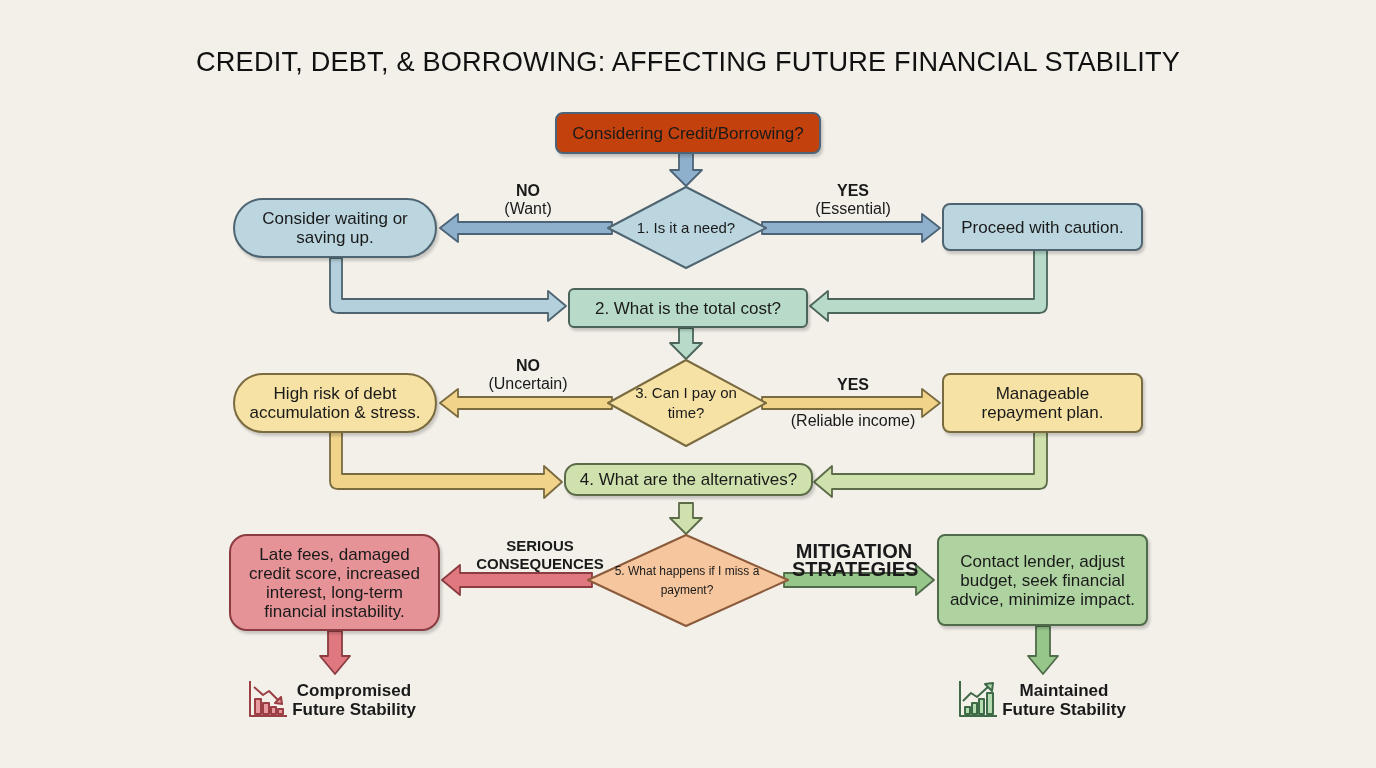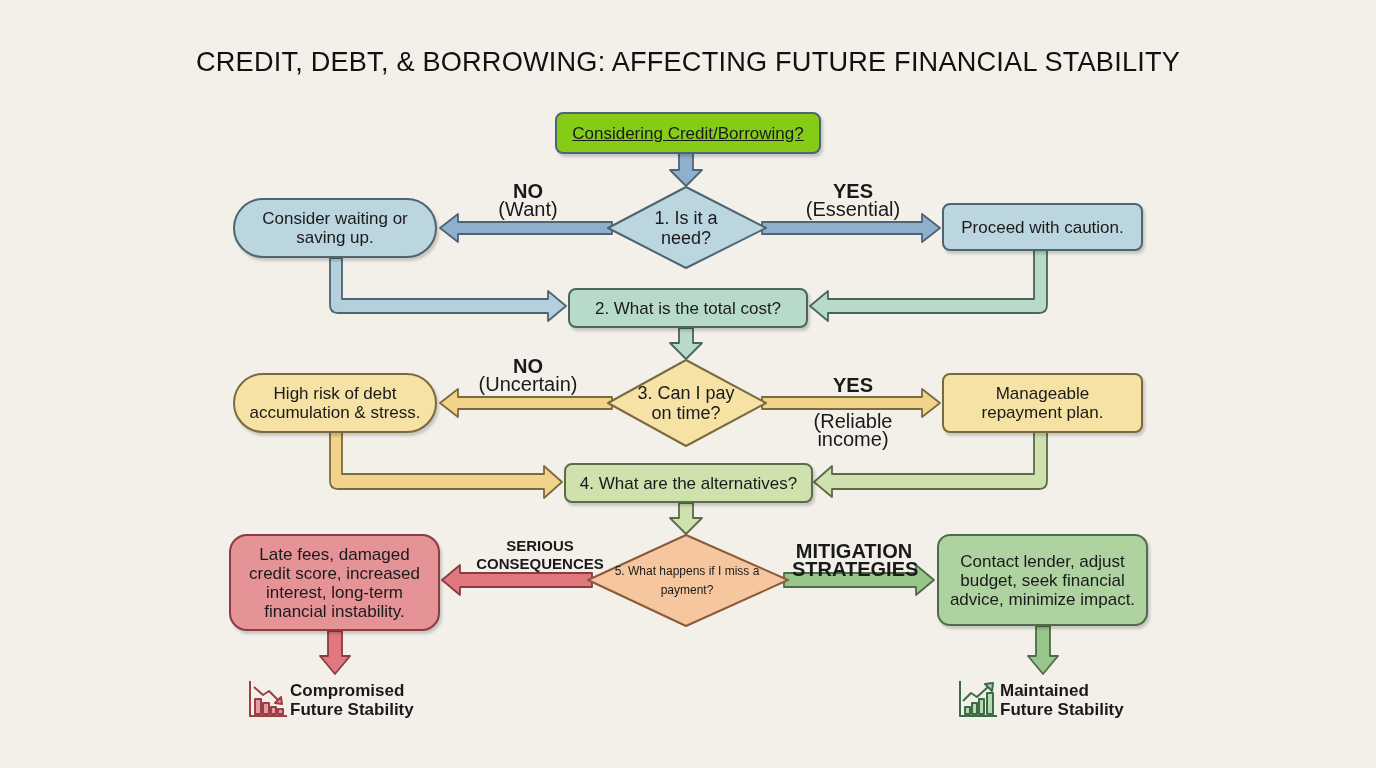--- a/index.html
+++ b/index.html
@@ -11,34 +11,34 @@
     transform: scaleX(0.97);
   }
   svg.wires { position: absolute; left: 0; top: 0; }
   .node {
     position: absolute; display: flex; align-items: center; justify-content: center;
     text-align: center; font-size: 17px; line-height: 19px; border: 2px solid #4a5a66;
     box-shadow: 2px 3px 3px rgba(0,0,0,0.18);
   }
   .rect { border-radius: 8px; }
   .pill { border-radius: 30px; }
-  .blue-dark { background: #84cc16; border-color: #4d6478; text-decoration: underline; }
+  .blue-dark { background: #c2410c; border-color: #4d6478; }
   .blue { background: #bcd6e0; border-color: #4e6470; text-align: center; }
   .teal { background: #b8dbc9; border-color: #4b655a; }
   .yellow { background: #f6e2a4; border-color: #7a6a3f; }
   .green-l { background: #cfe1ad; border-color: #5c6b48; }
   .red { background: #e69398; border-color: #8a3c41; }
   .green { background: #aed3a0; border-color: #4f6b49; }
   .diamond-text {
     position: absolute; display: flex; align-items: center; justify-content: center;
-    text-align: center; font-size: 18px; line-height: 20px;
+    text-align: center; font-size: 15px; line-height: 20px;
   }
-  .label { position: absolute; text-align: center; font-size: 20px; line-height: 18px; }
+  .label { position: absolute; text-align: center; font-size: 16px; line-height: 18px; }
   .label b, .bold { font-weight: 700; }
-  .outcome { position: absolute; font-size: 17px; font-weight: 700; line-height: 19px; text-align: left; }
+  .outcome { position: absolute; font-size: 17px; font-weight: 700; line-height: 19px; text-align: center; }
   .icon { position: absolute; }
 </style>
 </head>
 <body>
 
 <div class="title">CREDIT, DEBT, &amp; BORROWING: AFFECTING FUTURE FINANCIAL STABILITY</div>
 
 <svg class="wires" width="1376" height="768" viewBox="0 0 1376 768">
   <defs></defs>
 
@@ -122,53 +122,53 @@
   <div>(Essential)</div>
 </div>
 
 <div class="node pill blue" style="left:233px; top:198px; width:204px; height:60px; padding:0 18px;">
   <span>Consider waiting or saving up.</span>
 </div>
 <div class="node rect blue" style="left:942px; top:203px; width:201px; height:48px;">
   <span>Proceed with caution.</span>
 </div>
 
-<div class="node rect teal" style="left:568px; top:288px; width:240px; height:40px;">
+<div class="node rect teal" style="left:568px; top:288px; width:240px; height:40px;border-radius:6px;">
   <span>2. What is the total cost?</span>
 </div>
 
 <div class="diamond-text" style="left:630px; top:382px; width:112px; height:42px;">3. Can I pay on time?</div>
 
 <div class="label" style="left:474px; top:357px; width:108px;">
   <div class="bold">NO</div>
   <div>(Uncertain)</div>
 </div>
 <div class="label bold" style="left:820px; top:376px; width:66px;">YES</div>
 <div class="label" style="left:782px; top:412px; width:142px;">(Reliable income)</div>
 
 <div class="node pill yellow" style="left:233px; top:373px; width:204px; height:60px; padding:1px 10px;">
   <span>High risk of debt accumulation &amp; stress.</span>
 </div>
 <div class="node rect yellow" style="left:942px; top:373px; width:201px; height:60px; padding:0 30px;">
   <span>Manageable repayment plan.</span>
 </div>
 
-<div class="node rect green-l" style="left:564px; top:463px; width:249px; height:40px;">
+<div class="node rect green-l" style="left:564px; top:463px; width:249px; height:33px;border-radius:13px;">
   <span>4. What are the alternatives?</span>
 </div>
 
 <div class="diamond-text" style="left:610px; top:560px; width:154px; height:42px; font-size:12px; line-height:19px;">5. What happens if I miss a payment?</div>
 
 <div class="label bold" style="left:456px; top:537px; width:140px; font-size:15px;margin-left:14px;">SERIOUS CONSEQUENCES</div>
 <div class="label bold" style="left:792px; top:542px; width:124px; font-size:20px;">MITIGATION STRATEGIES</div>
 
 <div class="node rect red" style="left:229px; top:534px; width:211px; height:97px; padding:0 14px;border-radius:18px;">
   <span>Late fees, damaged credit score, increased interest, long-term financial instability.</span>
 </div>
-<div class="node rect green" style="left:937px; top:534px; width:211px; height:92px; padding:0 10px;border-radius:13px;">
+<div class="node rect green" style="left:937px; top:534px; width:211px; height:92px; padding:0 10px;">
   <span>Contact lender, adjust budget, seek financial advice, minimize impact.</span>
 </div>
 
 <svg class="icon" style="left:247px; top:679px;" width="42" height="40" viewBox="0 0 42 40">
   <g stroke="#9c3f45" stroke-width="2" fill="#e79aa0" stroke-linejoin="round">
     <path d="M3 2 V37 H40" fill="none"></path>
     <rect x="8" y="20" width="6" height="15"></rect>
     <rect x="16" y="24" width="6" height="11"></rect>
     <rect x="24" y="28" width="5" height="7"></rect>
     <rect x="31" y="30" width="5" height="5"></rect>

